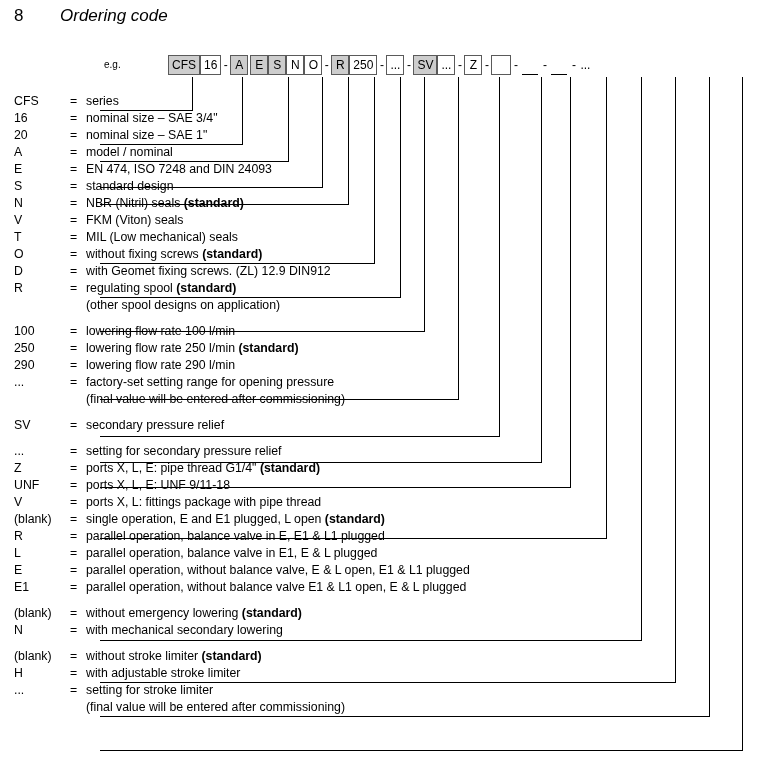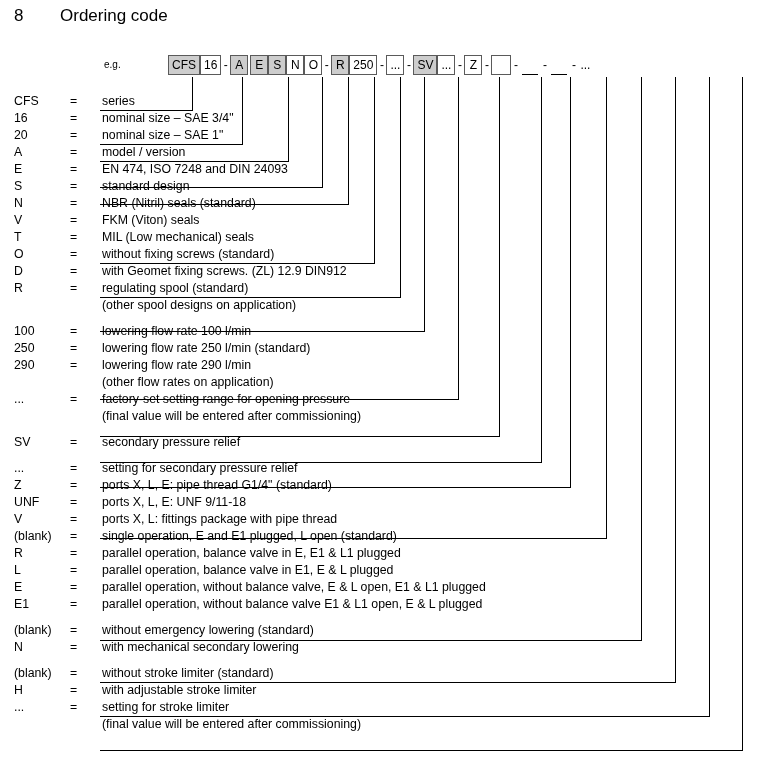--- a/index.html
+++ b/index.html
@@ -28,20 +28,21 @@
     position: absolute;
     left: 0px;
     top: 0px;
     font-size: 17px;
   }
   .section-title {
     position: absolute;
     left: 46px;
     top: 0px;
     font-size: 17px;
+    font-style: italic;
   }
 
   
   .eg-label {
     position: absolute;
     left: 104px;
     top: 59px;
     font-size: 10px;
   }
 
@@ -117,24 +118,23 @@
   .lg-key {
     width: 56px;
     flex: 0 0 56px;
   }
   .lg-eq {
     width: 16px;
     flex: 0 0 16px;
   }
   .lg-desc {
     flex: 1 1 auto;
-    margin-left: 16px;
   }
   .lg-desc b {
-    font-weight: normal;
+    font-weight: bold;
   }
 
   
   .spacer {
     height: 9px;
   }
 
   
   .lines {
     position: absolute;
@@ -200,21 +200,21 @@
       <div class="lg-desc">nominal size – SAE 3/4"</div>
     </div>
     <div class="legend-row">
       <div class="lg-key">20</div>
       <div class="lg-eq">=</div>
       <div class="lg-desc">nominal size – SAE 1"</div>
     </div>
     <div class="legend-row">
       <div class="lg-key">A</div>
       <div class="lg-eq">=</div>
-      <div class="lg-desc">model / version</div>
+      <div class="lg-desc">model / nominal</div>
     </div>
     <div class="legend-row">
       <div class="lg-key">E</div>
       <div class="lg-eq">=</div>
       <div class="lg-desc">EN 474, ISO 7248 and DIN 24093</div>
     </div>
     <div class="legend-row">
       <div class="lg-key">S</div>
       <div class="lg-eq">=</div>
       <div class="lg-desc">standard design</div>
@@ -264,25 +264,20 @@
       <div class="lg-key">250</div>
       <div class="lg-eq">=</div>
       <div class="lg-desc">lowering flow rate 250 l/min <b>(standard)</b></div>
     </div>
     <div class="legend-row">
       <div class="lg-key">290</div>
       <div class="lg-eq">=</div>
       <div class="lg-desc">lowering flow rate 290 l/min</div>
     </div>
     <div class="legend-row">
-      <div class="lg-key"></div>
-      <div class="lg-eq"></div>
-      <div class="lg-desc">(other flow rates on application)</div>
-    </div>
-    <div class="legend-row">
       <div class="lg-key">...</div>
       <div class="lg-eq">=</div>
       <div class="lg-desc">factory-set setting range for opening pressure</div>
     </div>
     <div class="legend-row">
       <div class="lg-key"></div>
       <div class="lg-eq"></div>
       <div class="lg-desc">(final value will be entered after commissioning)</div>
     </div>
     <div class="spacer"></div>

